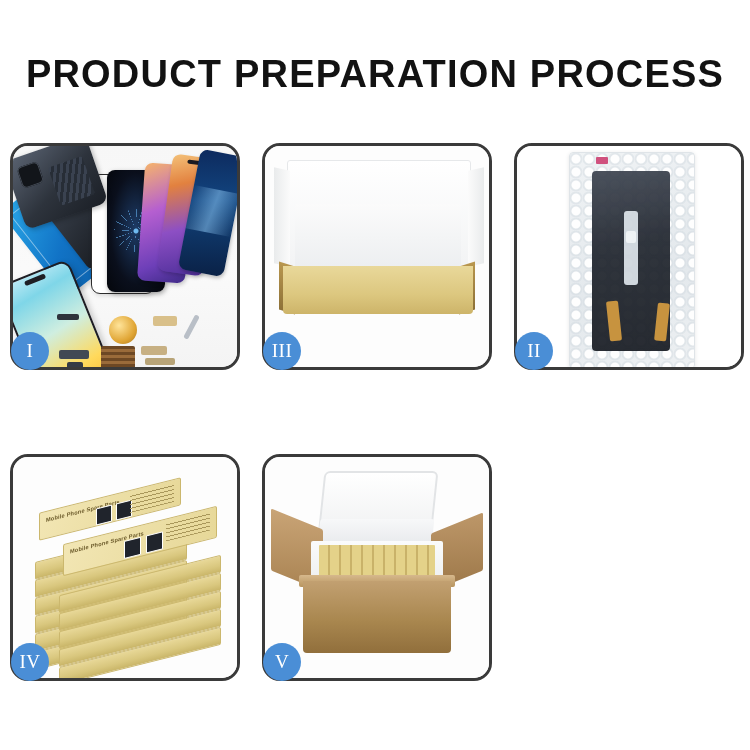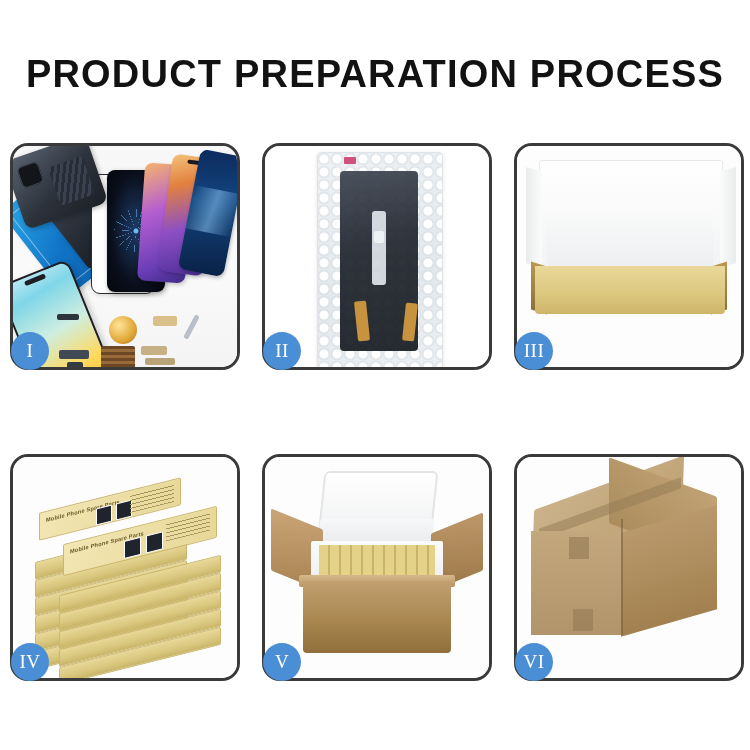--- a/index.html
+++ b/index.html
@@ -403,41 +403,41 @@
         <div class="chip c7"></div>
         <div class="chip c8"></div>
 
         <div class="chip c13"></div>
 
       </div>
       <div class="badge">I</div>
     </div>
 
     <div class="panel">
+      <div class="panel-inner p3">
+        <div class="box3-lid"></div>
+        <div class="box3-foam"></div>
+        <div class="box3-fill"></div>
+        <div class="box3-flapL"></div>
+        <div class="box3-flapR"></div>
+        <div class="box3-front"></div>
+      </div>
+      <div class="badge">III</div>
+    </div>
+
+    <div class="panel">
       <div class="panel-inner p2">
         <div class="bag">
           <div class="lcd"></div>
           <div class="flex-a"></div>
           <div class="flex-b"></div>
           <div class="pink-tag"></div>
         </div>
       </div>
       <div class="badge">II</div>
-    </div>
-
-    <div class="panel">
-      <div class="panel-inner p3">
-        <div class="box3-lid"></div>
-        <div class="box3-foam"></div>
-        <div class="box3-fill"></div>
-        <div class="box3-flapL"></div>
-        <div class="box3-flapR"></div>
-        <div class="box3-front"></div>
-      </div>
-      <div class="badge">III</div>
     </div>
 
     <div class="panel">
       <div class="panel-inner p4">
         <div class="stack">
           <div class="sb sl" style="top:150px;"></div>
           <div class="sb sl" style="top:132px;"></div>
           <div class="sb sl" style="top:114px;"></div>
           <div class="sb sl" style="top:96px;"></div>
           <div class="sb sl" style="top:78px;"></div>
@@ -473,28 +473,15 @@
         <div class="v-flapL"></div>
         <div class="v-flapR"></div>
         <div class="v-foam"></div>
         <div class="v-prods"></div>
         <div class="v-lip"></div>
         <div class="v-front"></div>
       </div>
       <div class="badge">V</div>
     </div>
 
-    <div class="panel">
-      <div class="panel-inner p6">
-        <div class="c-top"></div>
-        <div class="c-top2"></div>
-        <div class="c-tapeT"></div>
-        <div class="c-left"></div>
-        <div class="c-right"></div>
-        <div class="c-edge"></div>
-        <div class="c-tab1"></div>
-        <div class="c-tab2"></div>
-      </div>
-      <div class="badge">VI</div>
-    </div>
 
   </div>
 </div>
 
 </body></html>

